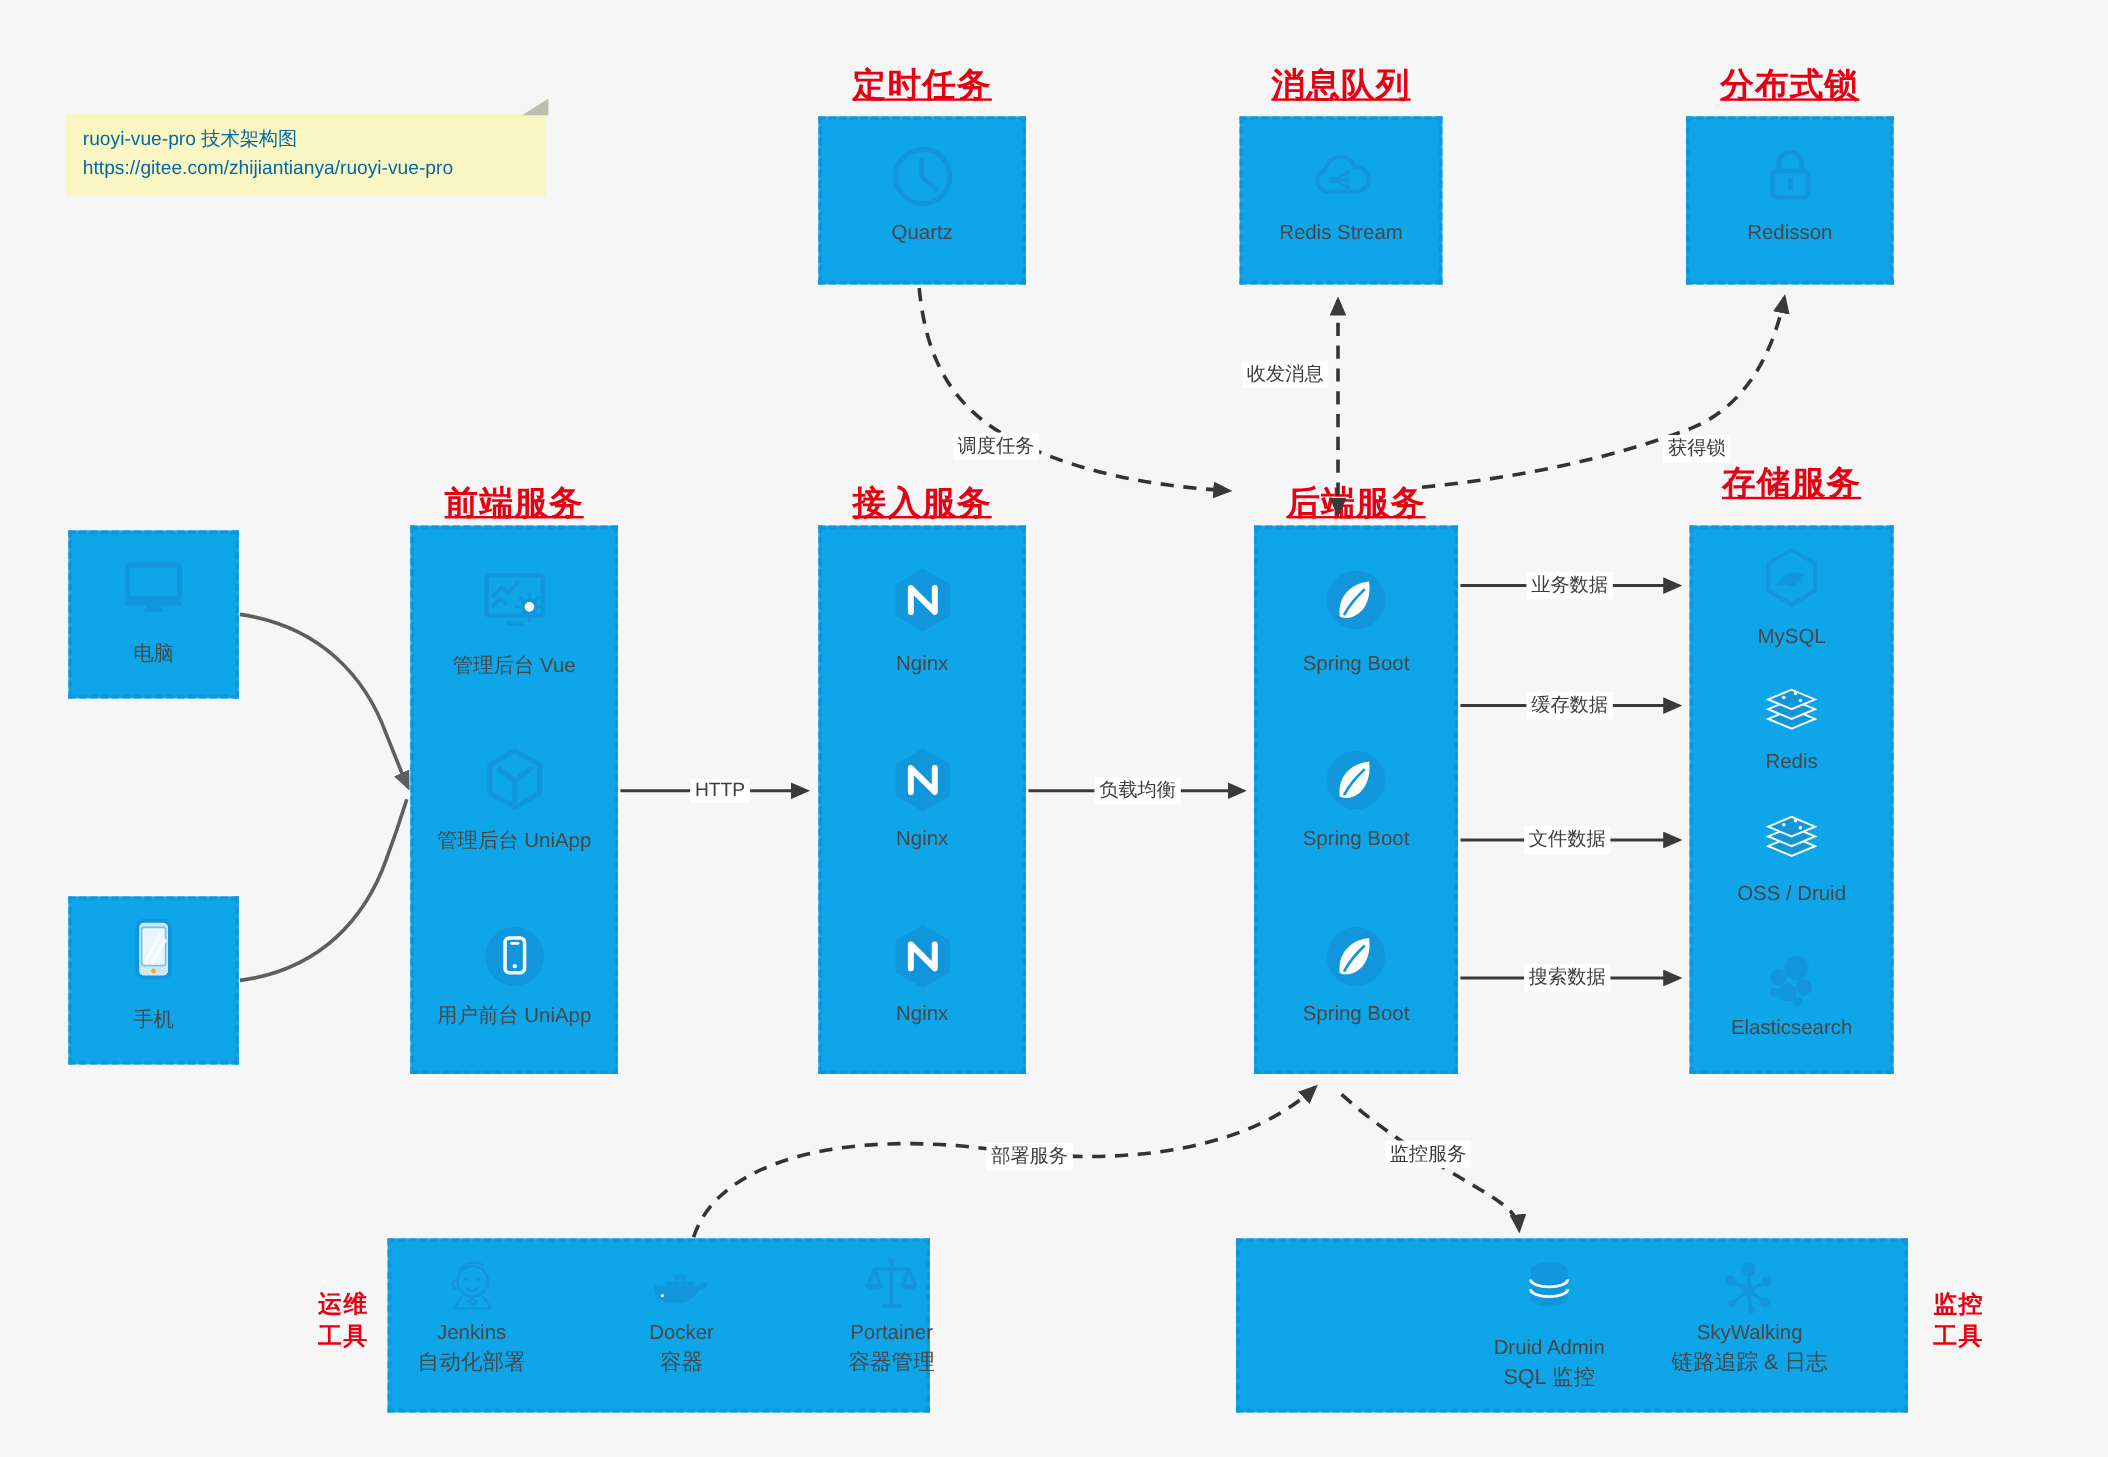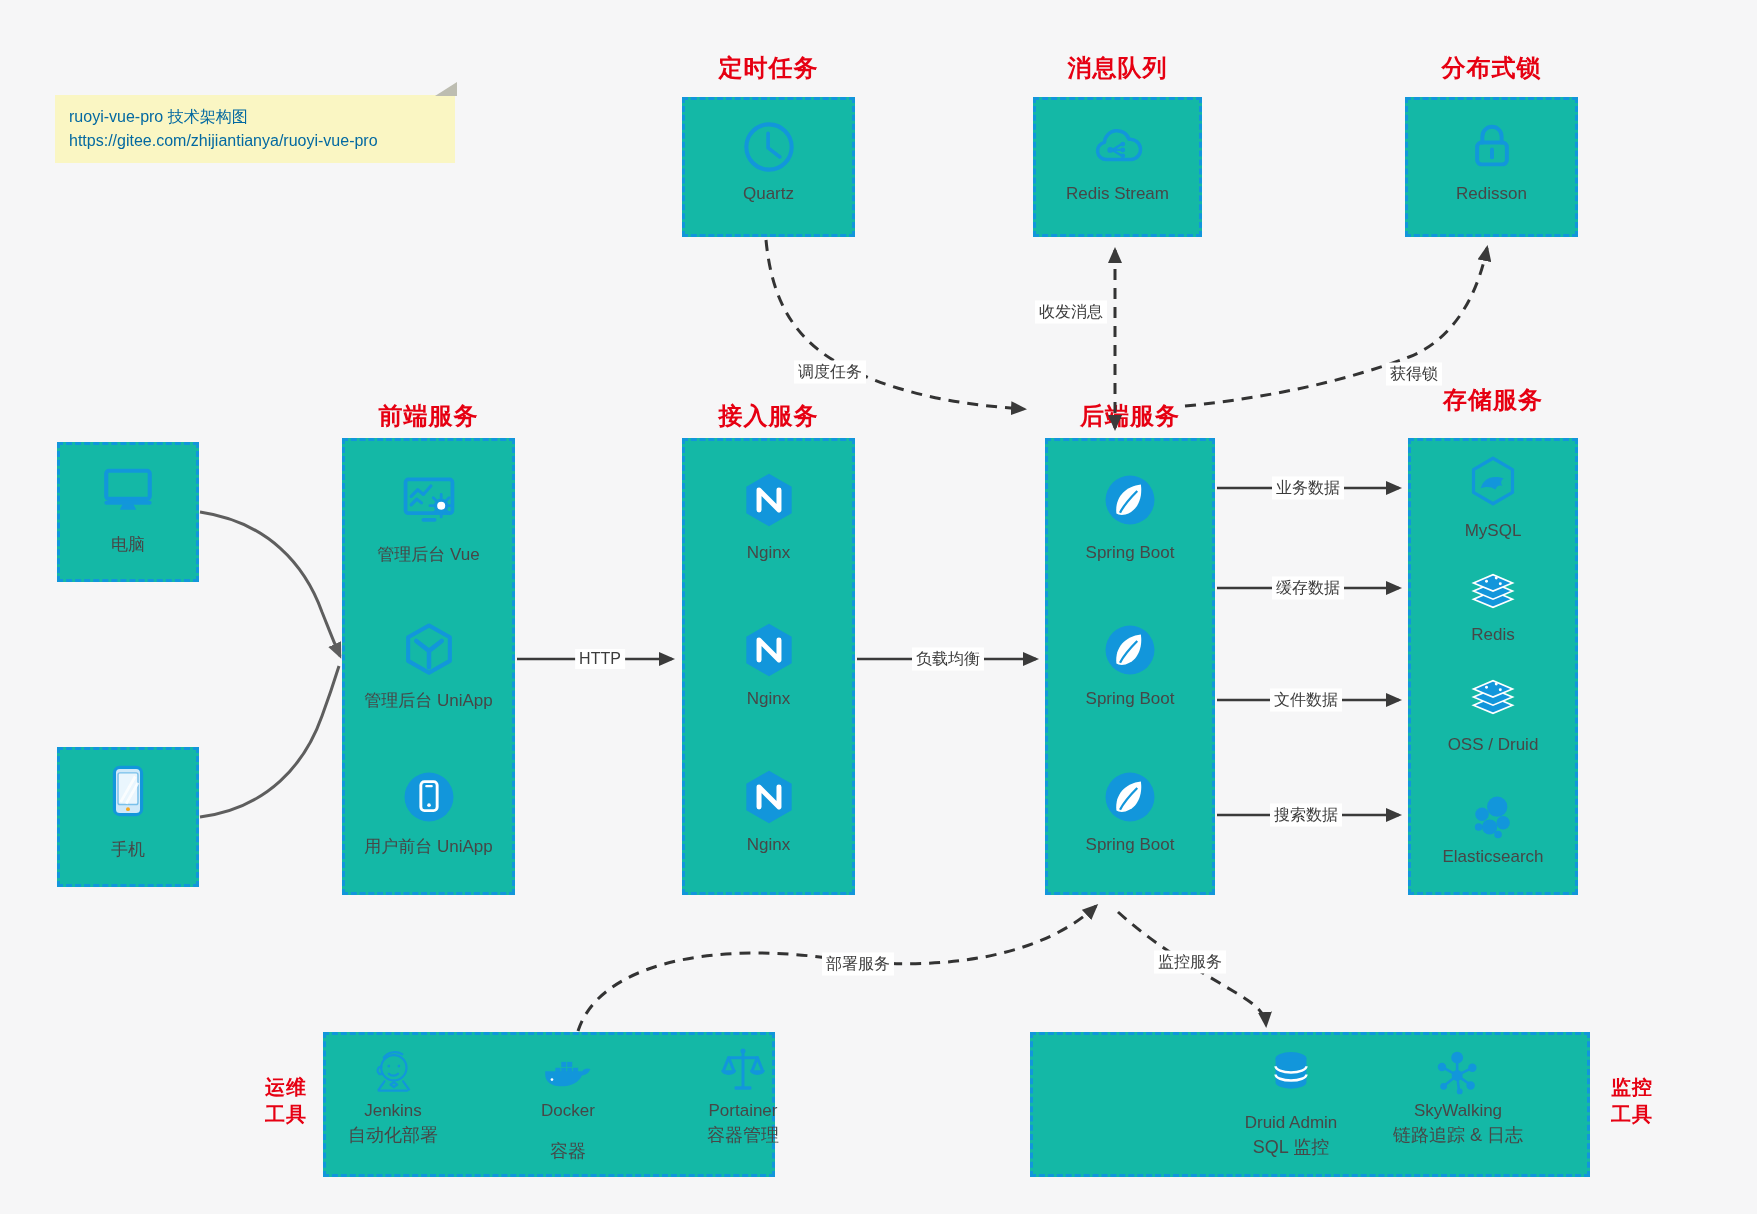--- a/index.html
+++ b/index.html
@@ -5,23 +5,23 @@
   html,body{margin:0;padding:0;background:#f6f6f7;}
   .canvas{position:relative;width:1757px;height:1214px;background:#f6f6f7;overflow:hidden;
           font-family:"Liberation Sans","DejaVu Sans",sans-serif;color:#474747;}
   
   .note{position:absolute;left:55px;top:95px;width:400px;height:68px;box-sizing:border-box;
         background:var(--note-bg,#faf6c3);padding:10px 14px;font-size:16px;line-height:24px;color:#0369a1;z-index:2;}
   .note::before{content:"";position:absolute;right:-2px;top:-13px;
         border-left:22px solid transparent;border-bottom:14px solid #bdbdb1;}
   
   .gbox{position:absolute;box-sizing:border-box;border:3px dashed var(--accent-blue,#1296db);
-        background:#14b8a6;z-index:2;text-decoration:underline;}
-  .gtitle{position:absolute;color:var(--title-red,#e60012);font-weight:bold;font-size:24px;
-        text-align:center;letter-spacing:1px;z-index:2;}
+        background:#0ea5e9;z-index:2;text-decoration:underline;}
+  .gtitle{position:absolute;color:var(--title-red,#e60012);font-weight:bold;font-size:28px;
+        text-align:center;letter-spacing:1px;z-index:2;text-decoration:underline;}
   .sidetitle{position:absolute;color:var(--title-red,#e60012);font-weight:bold;font-size:20px;
         line-height:27px;text-align:center;letter-spacing:1px;z-index:2;}
   .item{position:absolute;left:0;right:0;text-align:center;}
   .icwrap svg{display:inline-block;vertical-align:top;}
   .ilabel{font-size:17px;color:#474747;white-space:nowrap;}
   .isub{font-size:18px;color:#474747;white-space:nowrap;}
   
   .elabel{position:absolute;transform:translate(-50%,-50%);background:#fff;color:#3c3c3c;
         font-size:16px;padding:1px 4px;white-space:nowrap;z-index:4;}
   .elabel.endanchor{transform:translate(-100%,-50%);}
@@ -279,21 +279,21 @@
               <rect x="31" y="27" width="6" height="6"></rect>
               <rect x="38" y="27" width="6" height="6"></rect>
               <rect x="24" y="20" width="6" height="6"></rect>
               <rect x="31" y="20" width="6" height="6"></rect>
             <path d="M5 35 C5 43 12 49 23 49 C36 49 45 44 48.5 36 C53 36 57 33 58.5 28.5 C54.5 26.8 50.8 28 49 31 L5 31 Z"></path>
           </g>
           <circle cx="13" cy="41" r="1.6" fill="#fff"></circle>
         </svg>
       </div>
       <div class="ilabel" style="margin-top:2px">Docker</div>
-      <div class="isub" style="margin-top:18px">容器</div>
+      <div class="isub" style="margin-top:2px">容器</div>
     </div>
     <div class="item" style="left:332px;right:auto;width:170px">
       <div class="icwrap" style="text-align:center;padding-top:10px">
         <svg width="54" height="54" viewBox="0 0 64 64">
           <g stroke="#1296db" stroke-width="3.5" fill="none" stroke-linecap="round">
             <line x1="32" y1="9" x2="32" y2="49"></line>
             <line x1="15" y1="15" x2="49" y2="15"></line>
             <path d="M15 15 L9 30 M15 15 L21 30"></path>
             <path d="M49 15 L43 30 M49 15 L55 30"></path>
           </g>

